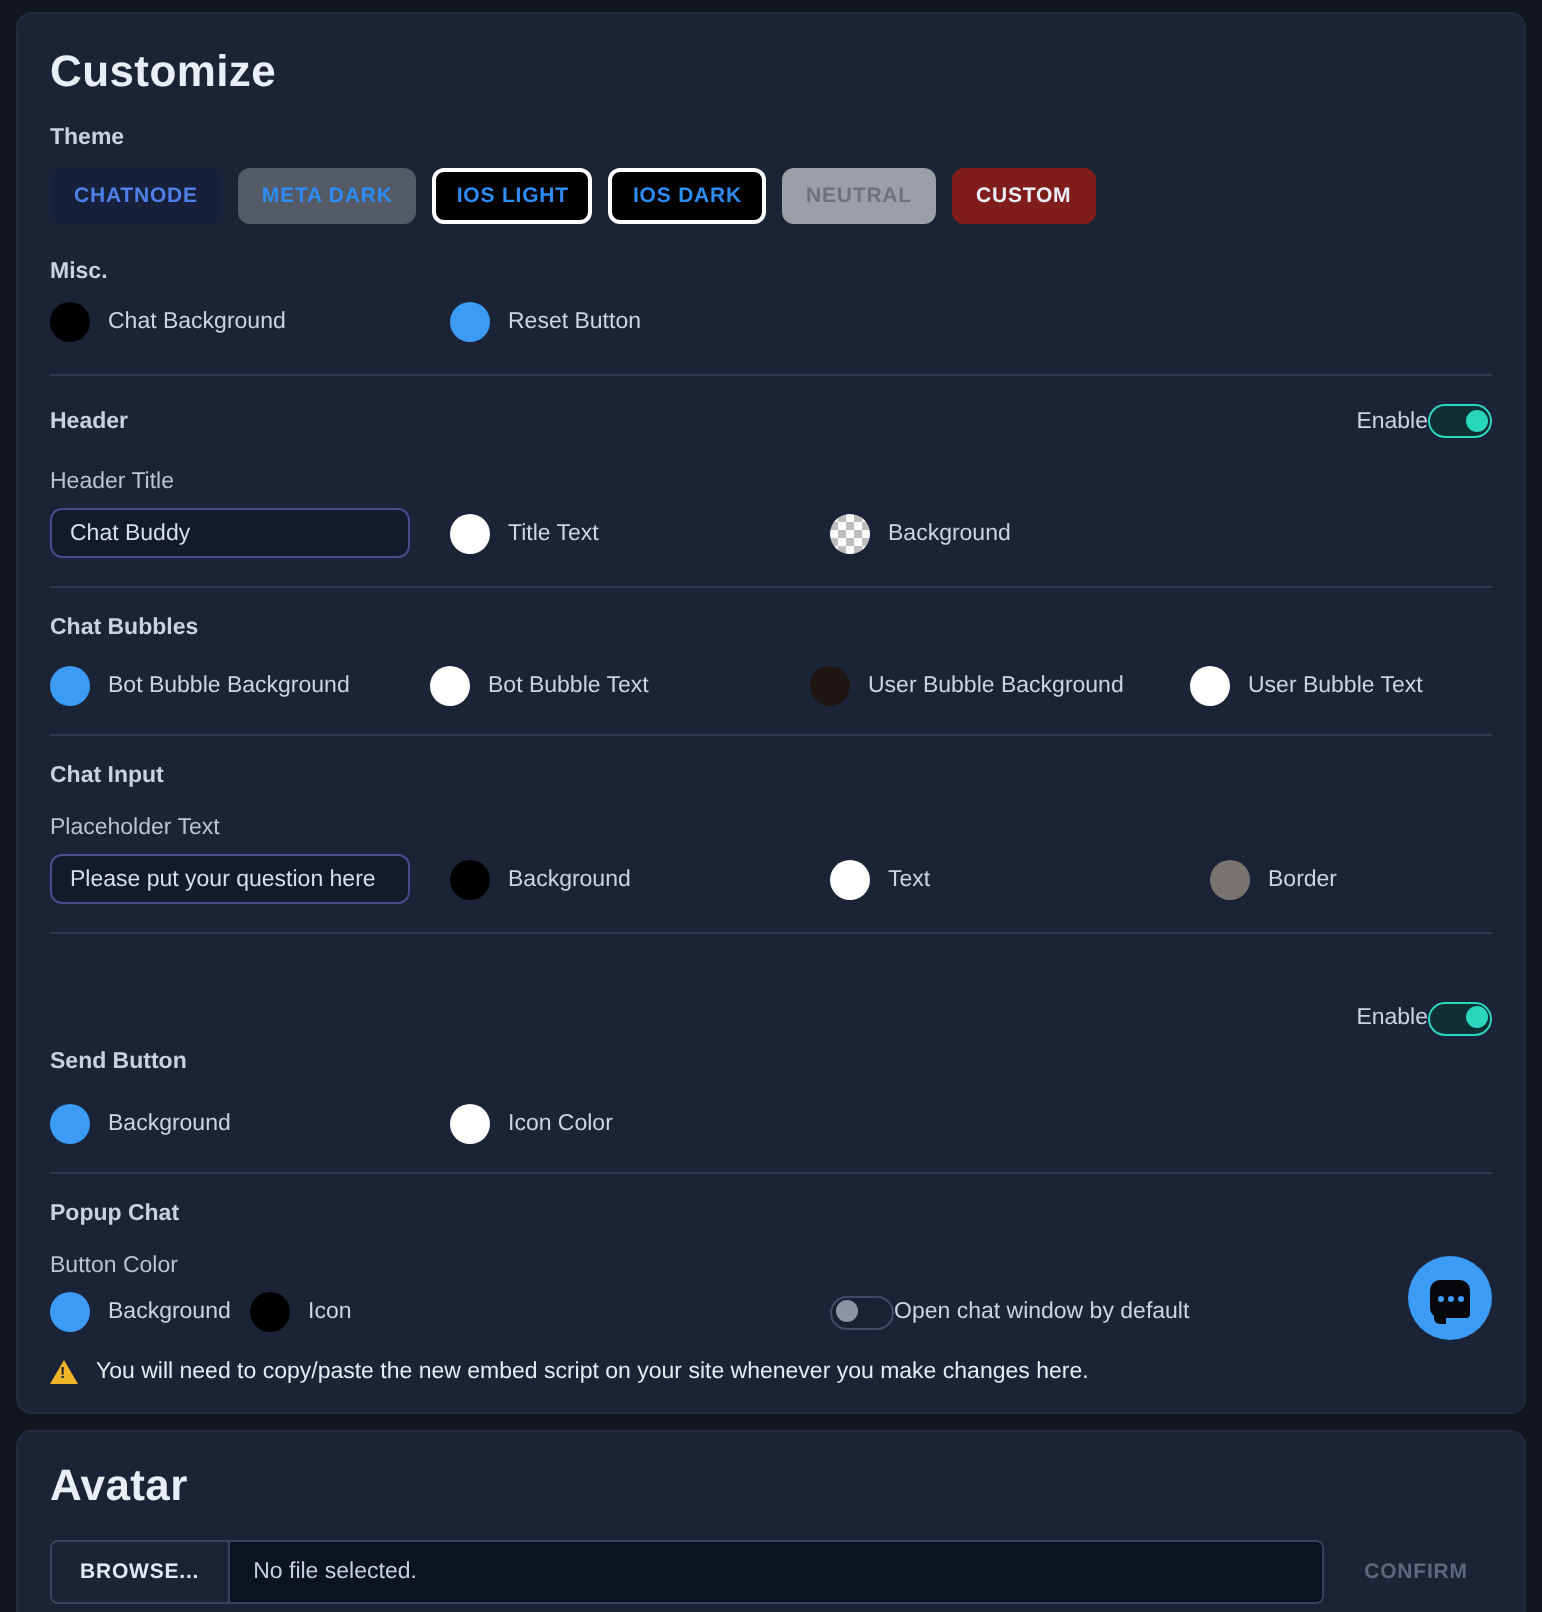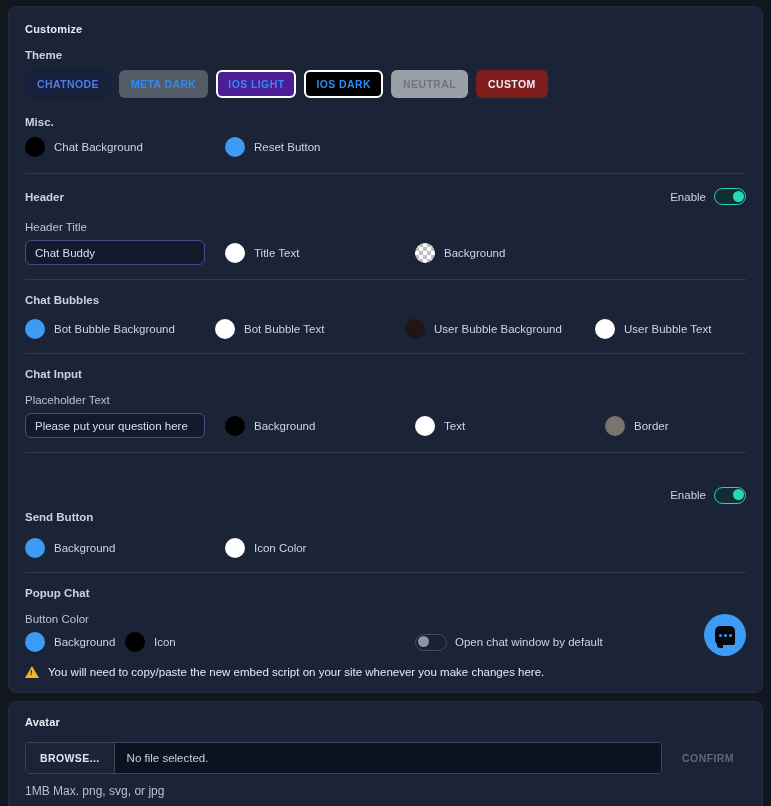--- a/index.html
+++ b/index.html
@@ -30,21 +30,21 @@
   .panel {
     background: #1b2336;
     border-radius: 8px;
     border: 1px solid #222b40;
   }
 
   .panel-customize { padding: 16px 16px 14px 16px; }
   .panel-avatar { padding: 14px 16px 16px 16px; }
 
   .panel-title {
-    font-size: 11px;
+    font-size: 22px;
     font-weight: bold;
     color: #e9edf5;
     letter-spacing: .2px;
     margin: 0 0 14px 0;
   }
 
   .sub-label {
     font-size: 11.5px;
     font-weight: bold;
     color: #c9d2e2;
@@ -72,21 +72,21 @@
     border-radius: 6px;
     padding: 6px 10px;
     line-height: 12px;
     cursor: pointer;
     border: 2px solid transparent;
     white-space: nowrap;
     user-select: none;
   }
   .theme-chatnode { background: #16203a; color: #4f7fe8; }
   .theme-metadark { background: #545a66; color: #2d8cf5; }
-  .theme-ioslight { background: #4c1d95; color: #2d8cf5; border-color:#ffffff;}
+  .theme-ioslight { background: #000000; color: #2d8cf5; border-color:#ffffff;}
   .theme-iosdark  { background: #000000; color: #2d8cf5; border-color: #ffffff; }
   .theme-neutral  { background: #9aa0a6; color: #6f747b; }
   .theme-custom   { background: #7f1d1d; color: #e9edf5; }
 
   
   .divider {
     height: 1px;
     background: #2d3951;
     margin: 0 0 0 0;
   }
@@ -125,21 +125,20 @@
 
   
   .section-head {
     display: flex;
     align-items: center;
     justify-content: space-between;
   }
   .enable-wrap {
     display: flex;
     align-items: center;
-    gap: 8px;
   }
   .enable-text {
     font-size: 11.5px;
     color: #ccd4e3;
   }
   .toggle {
     width: 32px;
     height: 17px;
     border-radius: 10px;
     position: relative;

